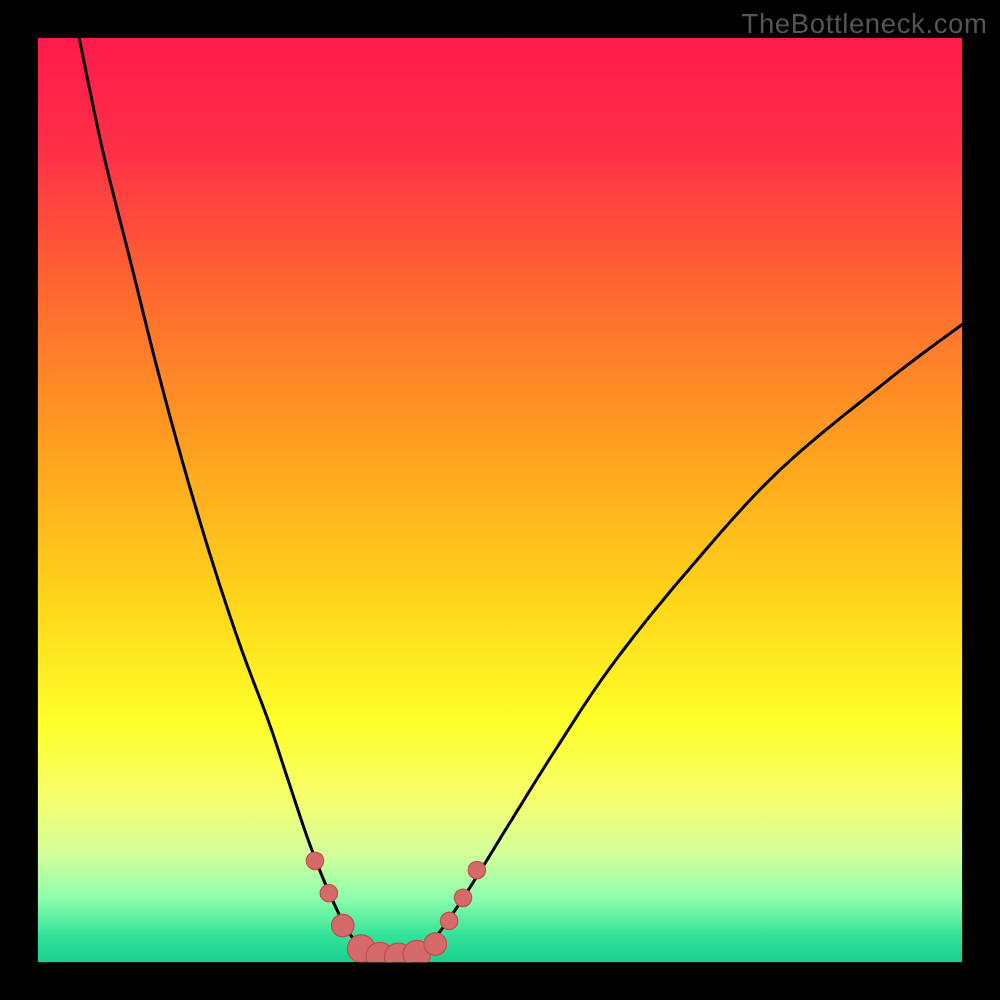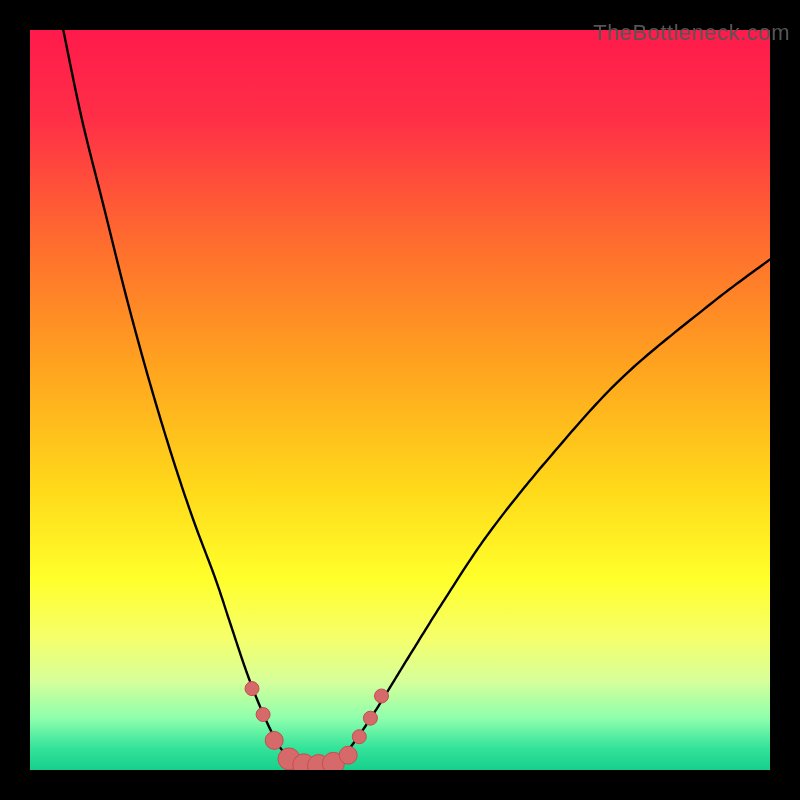--- a/index.html
+++ b/index.html
@@ -22,21 +22,21 @@
   .plot-area {
     position: absolute;
     left: 30px;
     top: 30px;
     width: 740px;
     height: 740px;
     overflow: hidden;
   }
   .watermark {
     position: absolute;
-    top: 20px;
+    top: 6px;
     right: 10px;
     color: #555;
     font-size: 22px;
     font-weight: 500;
     letter-spacing: 0.5px;
   }
   svg {
     display: block;
   }
 </style>

